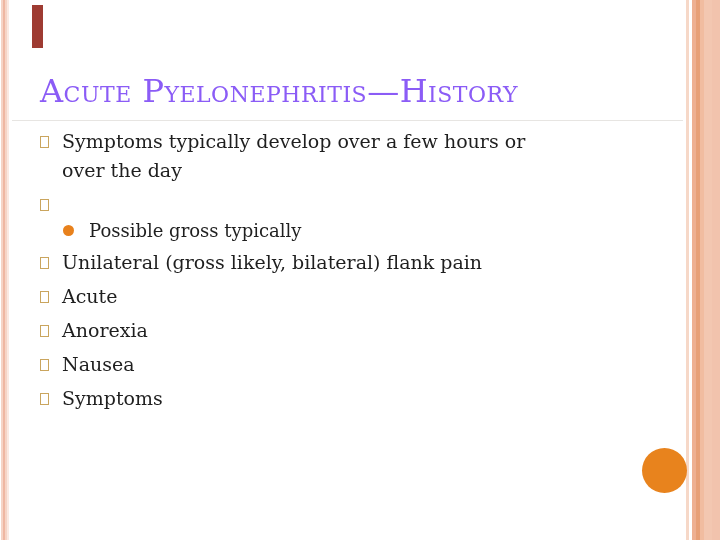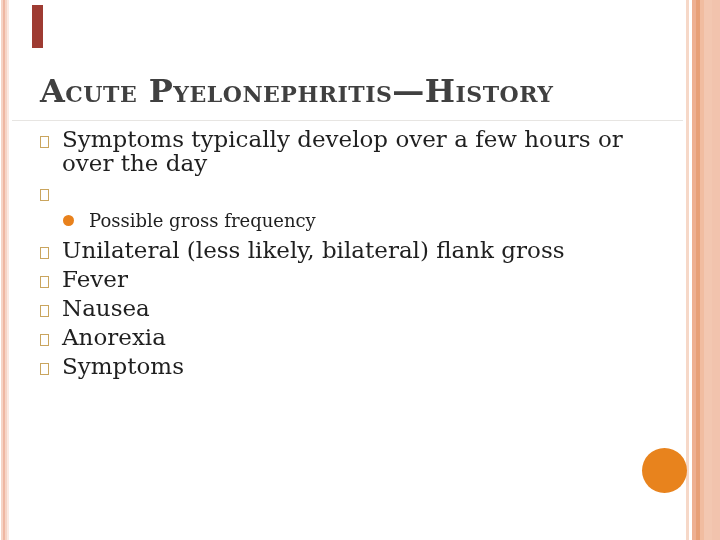--- a/index.html
+++ b/index.html
@@ -40,35 +40,34 @@
   .accent-circle{
     position:absolute;left:642px;top:448px;width:45px;height:45px;
     border-radius:50%;
     background:#e8831d;
   }
   .title{
     position:absolute;left:40px;top:72px;right:50px;
     font-size:32px;line-height:38px;
     font-variant-caps:small-caps;
     letter-spacing:0.5px;
-    color:#404040;
+    color:#8b5cf6;
     white-space:nowrap;
-    font-weight:bold;
   }
   .title-rule{
     position:absolute;left:12px;right:37px;top:120px;height:1px;
     background:#e7e5e2;
   }
   .content{
     position:absolute;left:40px;top:127px;width:630px;
     color:#1f1f1f;
   }
   .item{display:flex;align-items:flex-start;margin-bottom:5px;}
   .item .txt{white-space:pre;}
-  .l1 .txt{font-size:23px;line-height:24px;}
+  .l1 .txt{font-size:19px;line-height:29px;}
   .l2{padding-left:23px;margin-bottom:2px;}
   .l2 .txt{font-size:18px;line-height:30px;}
   .bullet-square{
     flex:0 0 auto;
     width:7px;height:10px;
     border:1.5px solid #caa55e;
     margin:9px 13px 0 0;
     background:transparent;
   }
   .bullet-dot{
@@ -98,41 +97,41 @@
       <span class="txt">Symptoms typically develop over a few hours or
 over the day</span>
     </div>
 
     <div class="item l1">
       <span class="bullet-square"></span>
     </div>
 
     <div class="item l2">
       <span class="bullet-dot"></span>
-      <span class="txt">Possible gross frequency</span>
+      <span class="txt">Possible gross typically</span>
     </div>
 
     <div class="item l1">
       <span class="bullet-square"></span>
-      <span class="txt">Unilateral (less likely, bilateral) flank gross</span>
+      <span class="txt">Unilateral (gross likely, bilateral) flank pain</span>
     </div>
 
     <div class="item l1">
       <span class="bullet-square"></span>
-      <span class="txt">Fever</span>
+      <span class="txt">Acute</span>
+    </div>
+
+    <div class="item l1">
+      <span class="bullet-square"></span>
+      <span class="txt">Anorexia</span>
     </div>
 
     <div class="item l1">
       <span class="bullet-square"></span>
       <span class="txt">Nausea</span>
-    </div>
-
-    <div class="item l1">
-      <span class="bullet-square"></span>
-      <span class="txt">Anorexia</span>
     </div>
 
     <div class="item l1">
       <span class="bullet-square"></span>
       <span class="txt">Symptoms</span>
     </div>
 
   </div>
 </div>
 

